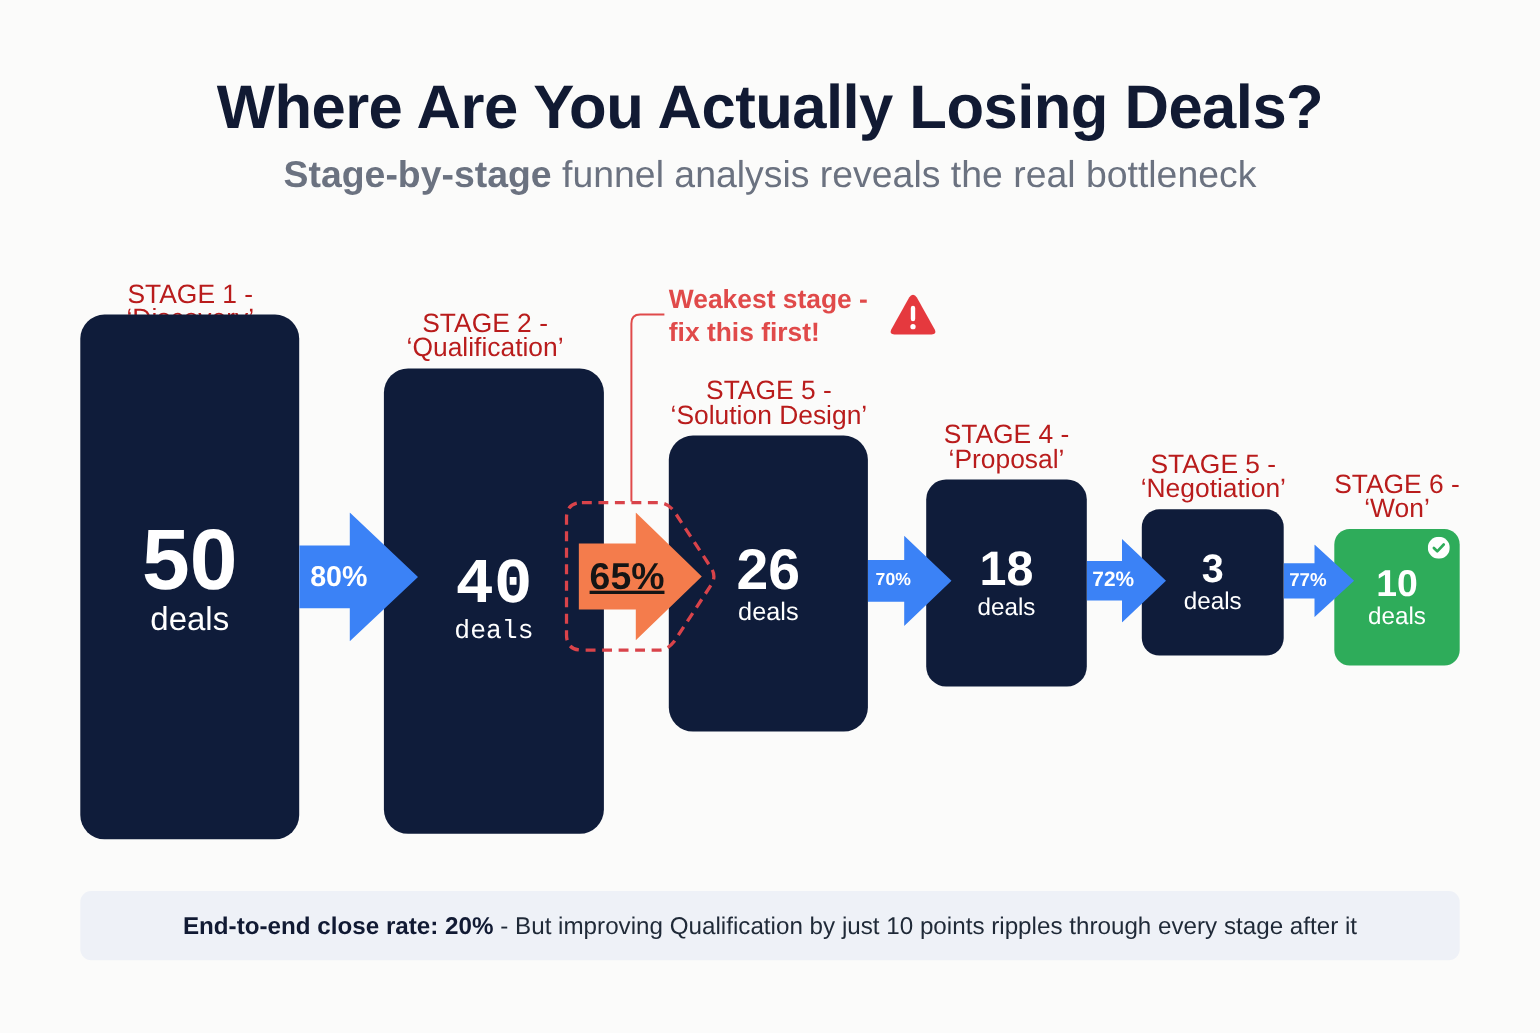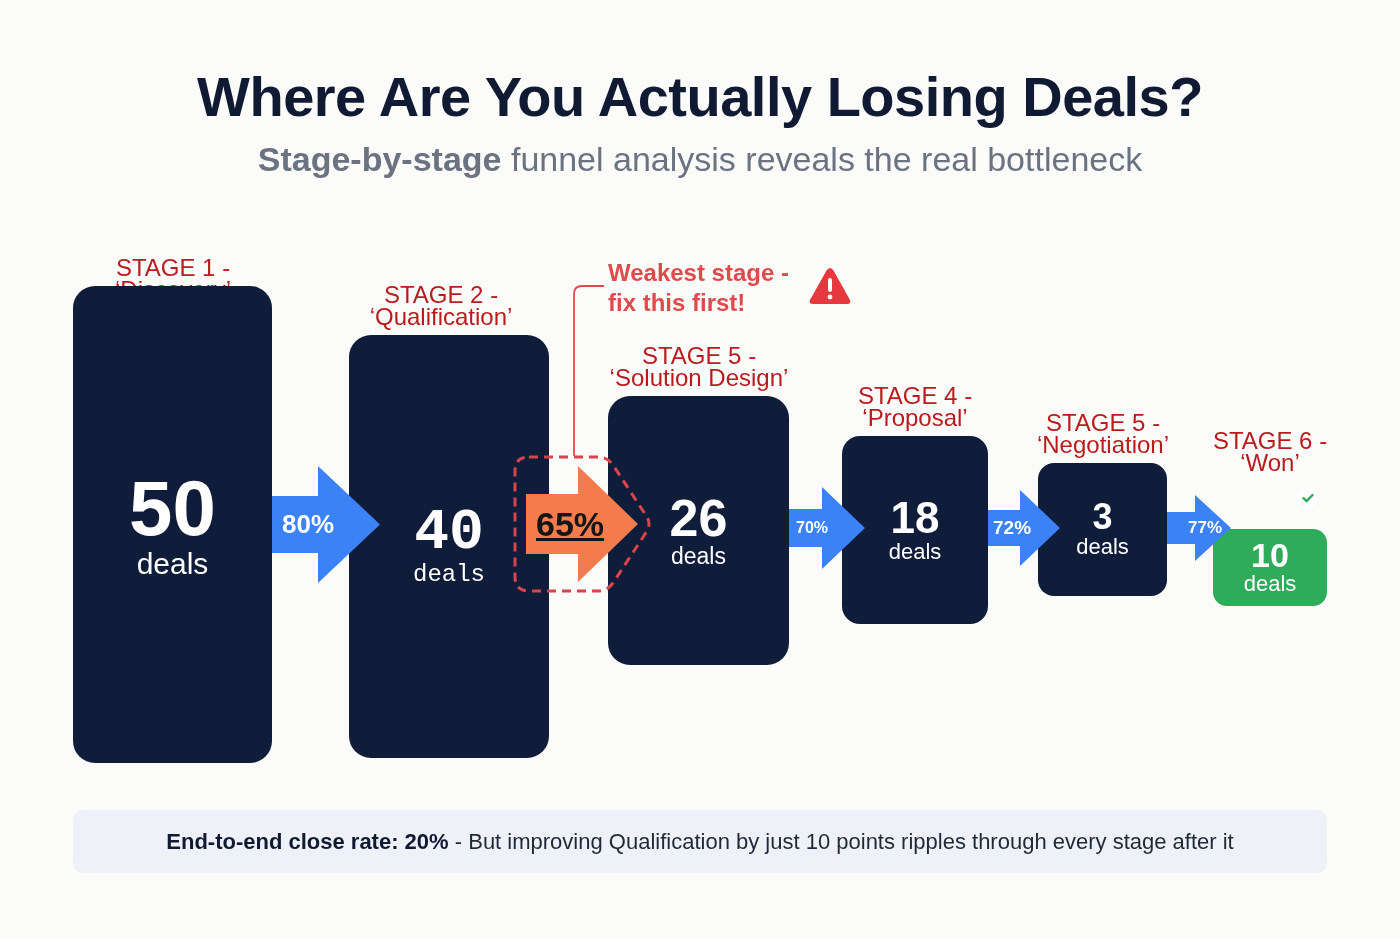--- a/index.html
+++ b/index.html
@@ -91,21 +91,21 @@
   <div class="stage-unit" style="font-size:23px;">deals</div>
 </div>
 <div class="stage-box" style="left:842px; top:436px; width:146px; height:188px; border-radius:18px;">
   <div class="stage-num" style="font-size:44px;">18</div>
   <div class="stage-unit" style="font-size:22px;">deals</div>
 </div>
 <div class="stage-box" style="left:1038px; top:463px; width:129px; height:133px; border-radius:16px;">
   <div class="stage-num" style="font-size:36px;">3</div>
   <div class="stage-unit" style="font-size:22px;">deals</div>
 </div>
-<div class="stage-box won" style="left:1213px; top:481px; width:114px; height:77px;margin-top:48px;">
+<div class="stage-box won" style="left:1213px; top:481px; width:114px; height:124px;">
   <div class="stage-num" style="font-size:34px;">10</div>
   <div class="stage-unit" style="font-size:22px;">deals</div>
 </div>
 <svg class="check-icon" viewBox="0 0 20 20" style="left:1298px; top:488px;">
   <circle cx="10" cy="10" r="10" fill="#ffffff"></circle>
   <path d="M5.5 10.2 L8.6 13.2 L14.5 7" fill="none" stroke="#2eac5a" stroke-width="2.4" stroke-linecap="round" stroke-linejoin="round"></path>
 </svg>
 
 <div class="arrow" style="left:272px; top:466px; width:110px; height:117px;">
   <svg width="110" height="117" viewBox="0 0 110 117">
@@ -132,21 +132,21 @@
   <svg width="74" height="76" viewBox="0 0 74 76">
     <polygon points="0,20 32,20 32,0 72,38 32,76 32,56 0,56" fill="#3b82f6"></polygon>
   </svg>
   <div class="arrow-label" style="width:74px; height:76px; padding-left:5px; font-size:19px; box-sizing:border-box;">72%</div>
 </div>
 
 <div class="arrow" style="left:1167px; top:495px; width:66px; height:66px;">
   <svg width="66" height="66" viewBox="0 0 66 66">
     <polygon points="0,17 28,17 28,0 64,33 28,66 28,49 0,49" fill="#3b82f6"></polygon>
   </svg>
-  <div class="arrow-label" style="width:66px; height:66px; padding-left:21px; font-size:17px; box-sizing:border-box;">77%</div>
+  <div class="arrow-label" style="width:66px; height:66px; padding-left:5px; font-size:17px; box-sizing:border-box;">77%</div>
 </div>
 
 <svg class="weak-ring" viewBox="0 0 140 138">
   <path d="M16,2 L86,2 Q94,2 100,10 L134,62 Q138,69 134,76 L100,128 Q94,136 86,136 L16,136 Q2,136 2,122 L2,16 Q2,2 16,2 Z" fill="none" stroke="#d9434a" stroke-width="3" stroke-dasharray="9 6"></path>
 </svg>
 <svg class="callout-line" style="left:570px; top:284px;" width="36" height="174" viewBox="0 0 36 174">
   <path d="M34,2 L12,2 Q4,2 4,10 L4,172" fill="none" stroke="#e04a4a" stroke-width="1.8"></path>
 </svg>
 <div class="callout-text">Weakest stage -
 fix this first!</div>

